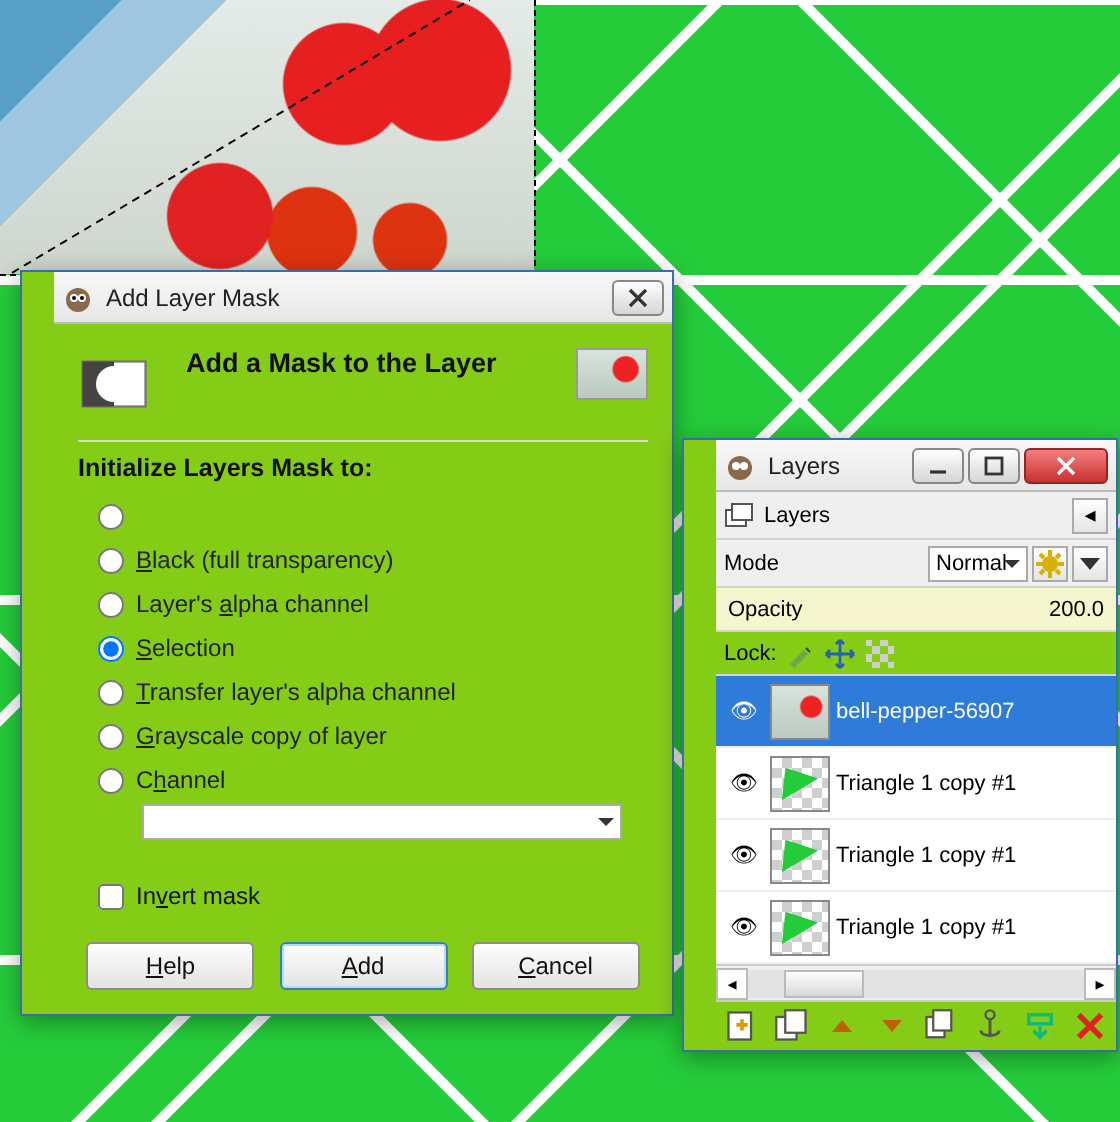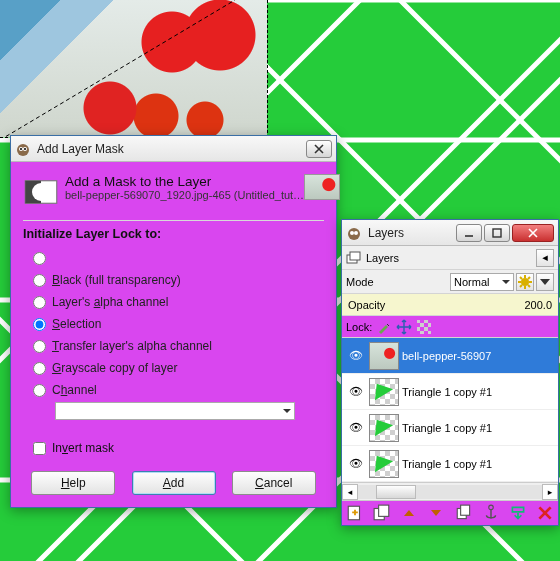--- a/index.html
+++ b/index.html
@@ -16,35 +16,35 @@
      radial-gradient(circle at 110px 108px, #e02322 0 26px, transparent 27px),
      radial-gradient(circle at 156px 116px, #d31 0 22px, transparent 23px),
      radial-gradient(circle at 205px 120px, #d31 0 18px, transparent 19px),
      linear-gradient(135deg,#58a0c7 0 15%, #9ec6df 15% 28%, transparent 28%),
      linear-gradient(to bottom, #e4ebe8, #cfd6cd);
   }
   .sel-diag { position:absolute; top:0; left:0; width:235px; height:140px; pointer-events:none; border:none; }
   .sel-diag line { stroke:#000; stroke-width:1; stroke-dasharray:4 3; }
 
   
-  .win { position:absolute; background:#d946ef; border:1px solid #3a6ea5; box-shadow:0 3px 12px rgba(0,0,0,.35); }
+  .win { position:absolute; background:#84cc16; border:1px solid #3a6ea5; box-shadow:0 3px 12px rgba(0,0,0,.35);padding-left:16px; }
   .titlebar { height:26px; background:linear-gradient(#f8f8f8,#e6e6e6); display:flex; align-items:center; padding:0 4px; border-bottom:1px solid #bbb; font-size:12px; color:#222; }
   .titlebar .icon { width:16px; height:16px; margin-right:6px; flex:none; }
   .titlebar .title { flex:1; white-space:nowrap; overflow:hidden; text-overflow:ellipsis; }
   .winbtn { width:26px; height:18px; margin-left:2px; border:1px solid #888; border-radius:3px; background:linear-gradient(#fefefe,#d6d6d6); display:flex; align-items:center; justify-content:center; font-size:10px; color:#333; }
   .winbtn.close { background:linear-gradient(#f37f7f,#c93030); color:#fff; border-color:#922; width:42px; }
   .winbtn.close svg, .winbtn svg { width:10px; height:10px; }
 
   
   #dlg { top:135px; left:10px; width:327px; }
   #dlg .body { padding:8px 12px 12px 12px; font-size:12px; color:#111; }
   .d-head { display:flex; margin:4px 0 10px; }
   .d-head-ic { width:36px; height:36px; flex:none; margin-right:6px; display:flex; align-items:center; justify-content:center; }
   .d-head-txt { flex:1; }
-  .d-head-txt .t1 { font-weight:normal; font-size:13.5px; }
+  .d-head-txt .t1 { font-weight:bold; font-size:13.5px;margin-left:12px; }
   .d-head-txt .t2 { font-size:11px; color:#333; overflow:hidden; text-overflow:ellipsis; white-space:nowrap; }
   .thumb { width:36px; height:26px; flex:none; border:1px solid #999; background:
      radial-gradient(circle at 70% 40%, #e22 0 6px, transparent 7px),
      linear-gradient(#d7e3db,#bcc9bf); }
   .sect { font-weight:bold; font-size:12.5px; margin:6px 0 6px 0; }
   .r-opt { display:flex; align-items:center; height:22px; padding-left:10px; font-size:12px; color:#222; }
   .r-opt input[type=radio] { margin:0 6px 0 0; }
   .r-opt u { text-decoration:underline; }
   .chan-sel { margin:1px 0 4px 32px; width:240px; height:20px; border:1px solid #aaa; background:#fff; }
   .cb { display:flex; align-items:center; padding-left:10px; margin-top:14px; font-size:12px; }
@@ -132,26 +132,25 @@
     <div class="d-head">
       <div class="d-head-ic">
         <svg viewBox="0 0 32 32">
             <rect x="2" y="6" width="28" height="20" fill="#fff" stroke="#777"></rect>
             <rect x="2" y="6" width="14" height="20" fill="#444"></rect>
             <circle cx="16" cy="16" r="8" fill="#fff"></circle>
           </svg>
       </div>
       <div class="d-head-txt">
         <div class="t1">Add a Mask to the Layer</div>
-        <div class="t2">bell-pepper-569070_1920.jpg-465 (Untitled_tut…</div>
       </div>
       <div class="thumb"></div>
     </div>
     <div class="hr"></div>
-    <div class="sect">Initialize Layer Lock to:</div>
+    <div class="sect">Initialize Layers Mask to:</div>
 
     <label class="r-opt">
         <input type="radio" name="m" style="">
       </label>
     <label class="r-opt">
         <input type="radio" name="m" style="">
         <span><u>B</u>lack (full transparency)</span>
       </label>
     <label class="r-opt">
         <input type="radio" name="m" style="">
@@ -223,21 +222,21 @@
           </svg>
       </span>
       <span>Layers</span>
       <span class="rt">
           <span class="mini">◂</span>
         </span>
     </div>
     <div class="toolbar-row">
       <span>Mode</span>
       <span class="rt">
-        <span class="combo" style="width:64px">Normal</span>
+        <span class="combo" style="width:50px">Normal</span>
         <span class="mini">
           <svg viewBox="0 0 16 16">
               <circle cx="8" cy="8" r="4" fill="#d9b000"></circle>
               <g stroke="#d9b000" stroke-width="2">
                 <path d="M8 1v3M8 12v3M1 8h3M12 8h3M3 3l2 2M11 11l2 2M13 3l-2 2M5 11l-2 2"></path>
               </g>
             </svg>
         </span>
         <span class="mini">
             <span class="chevron chev-dn" style="border-top-color:#333"></span>

